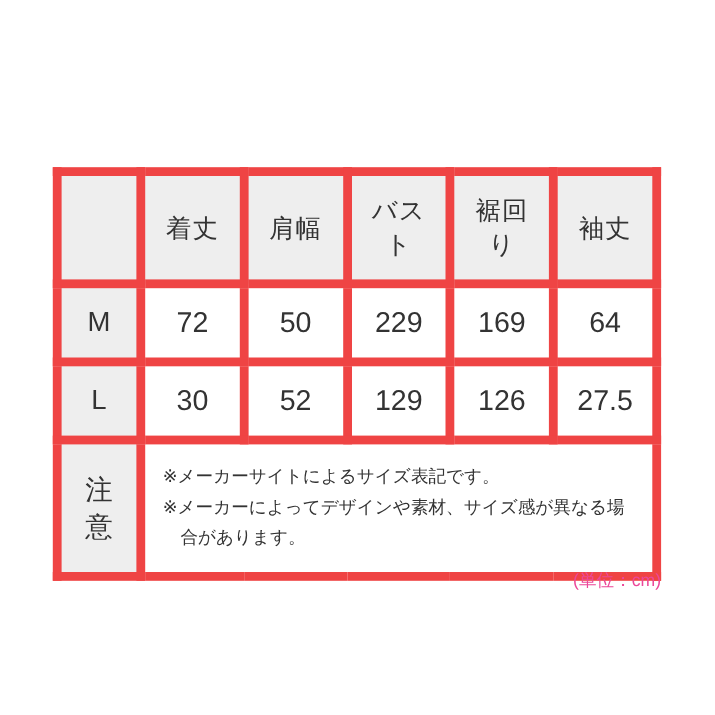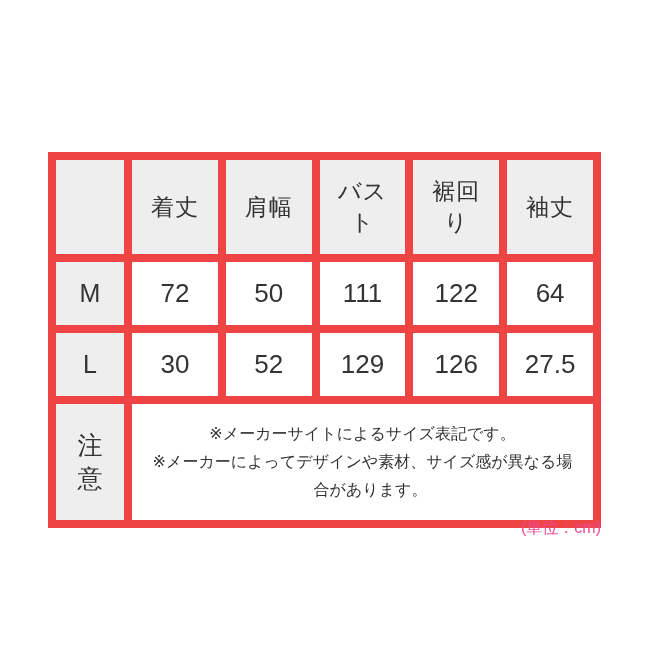--- a/index.html
+++ b/index.html
@@ -47,21 +47,21 @@
   }
   tbody td.value-cell {
     background: #ffffff;
     font-size: 26px;
     text-align: center;
     border-radius: 30px;
   }
   tr.note-row { height: 104px; }
   td.note-cell {
     background: #ffffff;
-    text-align: center;
+    text-align: left;
     vertical-align: middle;
     padding: 8px 6px 8px 10px;
     font-size: 16px;
     line-height: 28px;
   }
   .note-line {
     padding-left: 1em;
     text-indent: -1em;
     white-space: normal;
   }
@@ -96,22 +96,22 @@
         <th>バスト</th>
         <th>裾回り</th>
         <th>袖丈</th>
       </tr>
     </thead>
     <tbody>
       <tr class="data-row">
         <th class="row-label">M</th>
         <td class="value-cell">72</td>
         <td class="value-cell">50</td>
-        <td class="value-cell">111</td>
-        <td class="value-cell">122</td>
+        <td class="value-cell">229</td>
+        <td class="value-cell">169</td>
         <td class="value-cell">64</td>
       </tr>
       <tr class="data-row">
         <th class="row-label">L</th>
         <td class="value-cell">30</td>
         <td class="value-cell">52</td>
         <td class="value-cell">129</td>
         <td class="value-cell">126</td>
         <td class="value-cell">27.5</td>
       </tr>

